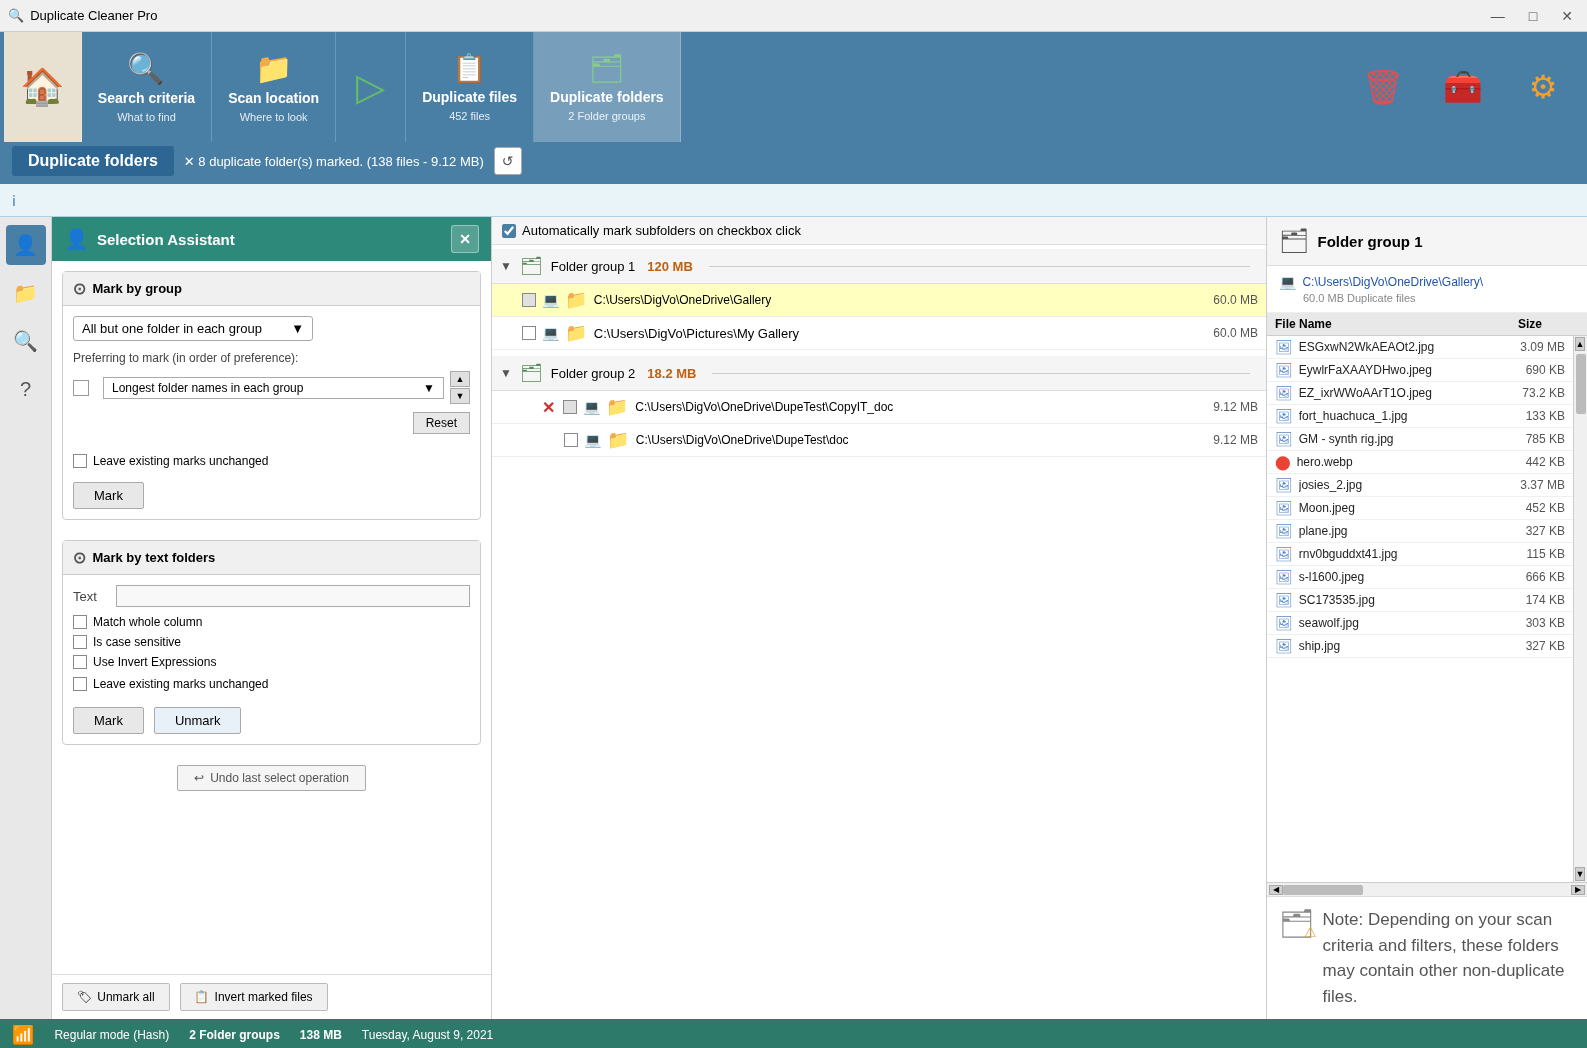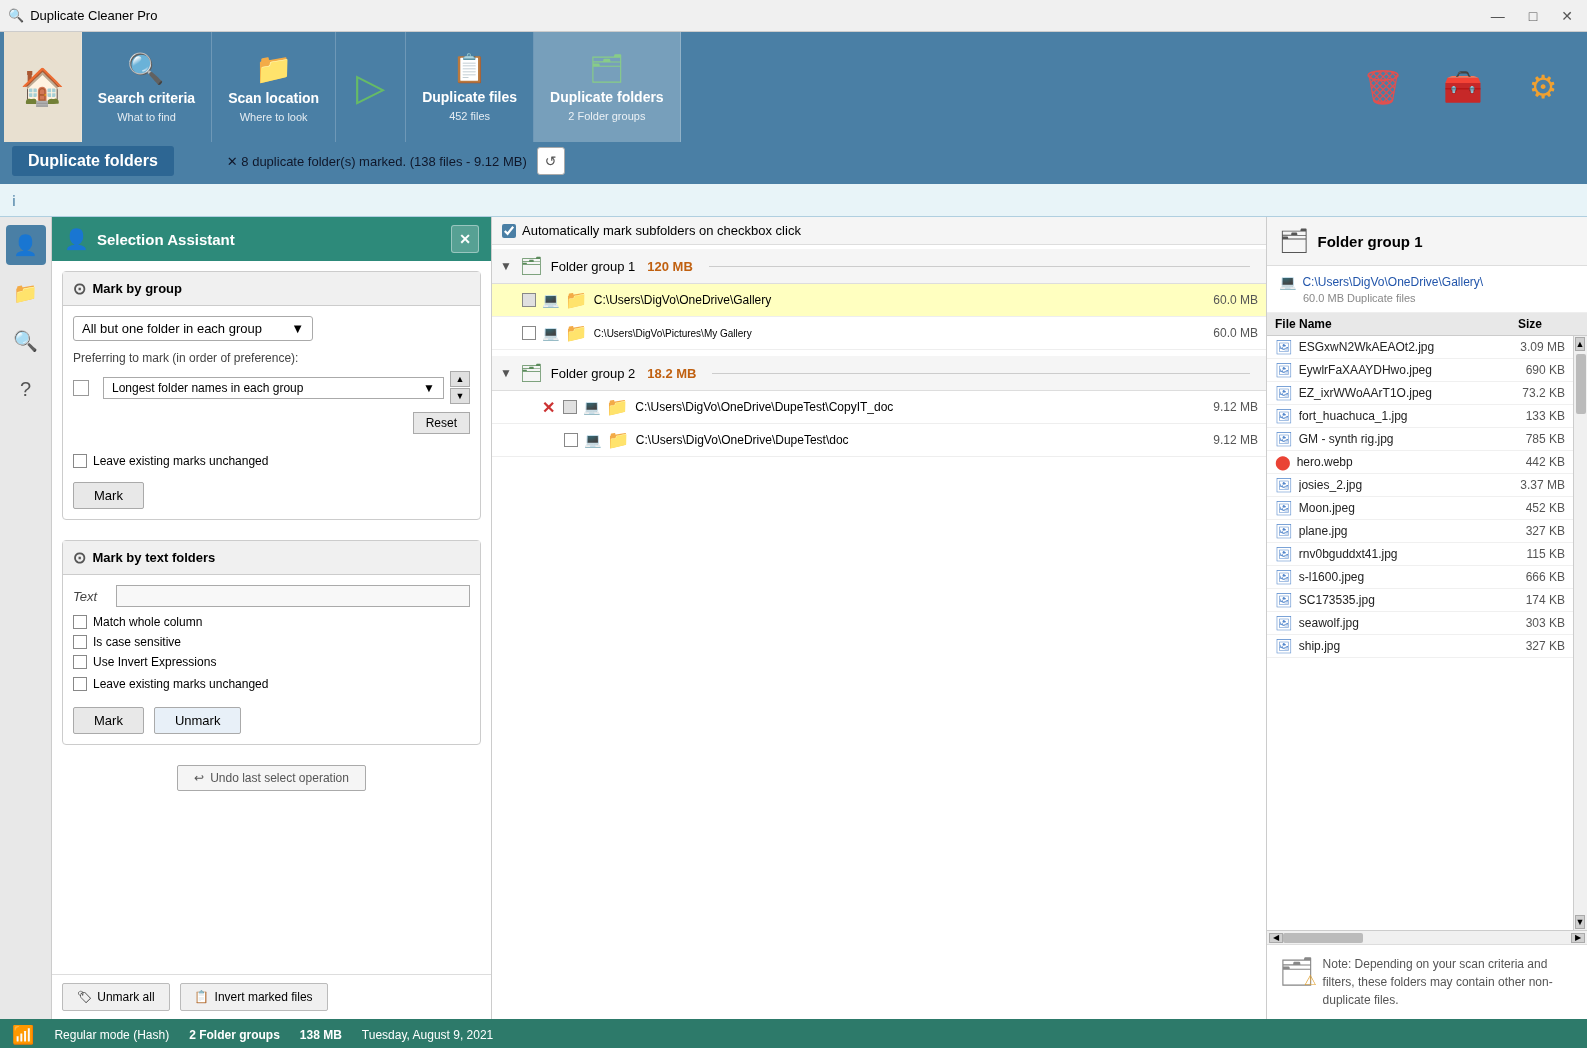--- a/index.html
+++ b/index.html
@@ -62,25 +62,24 @@
     }
     .sub-header-title {
       background: #2d6693;
       color: white;
       font-weight: bold;
       font-size: 16px;
       padding: 6px 16px;
       border-radius: 3px;
     }
     .sub-header-status {
-      color: #0f172a;
+      color: #ffffff;
       font-size: 13px;
       display: flex;
       gap: 6px;
-      margin-left: 43px;
     }
     .refresh-btn {
       width: 28px; height: 28px;
       background: white;
       border: 1px solid #aaa;
       border-radius: 3px;
       display: flex; align-items: center; justify-content: center;
       cursor: pointer;
       font-size: 14px;
       color: #555;
@@ -259,21 +258,21 @@
     }
 
     
     .text-pattern-body { padding: 10px; }
     .text-input-row {
       display: flex;
       align-items: center;
       gap: 8px;
       margin-bottom: 8px;
     }
-    .text-label { font-size: 13px; color: #444; min-width: 35px; font-style: italic; }
+    .text-label { font-size: 13px; color: #444; min-width: 35px; }
     .text-input {
       flex: 1;
       border: 1px solid #aaa;
       padding: 3px 6px;
       font-size: 12px;
       background: #f8f8f8;
     }
 
     
     .undo-btn-area {
@@ -436,21 +435,21 @@
 
     
     .note-panel {
       padding: 10px 12px;
       border-top: 1px solid #ddd;
       display: flex;
       align-items: flex-start;
       gap: 8px;
       background: white;
     }
-    .note-text { font-size: 12px; color: #555; line-height: 1.5; }
+    .note-text { font-size: 17px; color: #555; line-height: 1.5; }
 
     
     .status-bar {
       background: #2d7a6a;
       color: white;
       height: 32px;
       display: flex;
       align-items: center;
       padding: 0 12px;
       gap: 20px;
@@ -709,21 +708,21 @@
           <span style="font-size:14px; color:#4a7fa5;">💻</span>
           <span style="font-size:18px; color:#d4a017;">📁</span>
           <span style="font-size:12px;">C:\Users\DigVo\OneDrive\Gallery</span>
           <span class="folder-size">60.0 MB</span>
         </div>
 
         <div class="folder-item">
           <div class="folder-checkbox" style="border:1px solid #888; width:14px; height:14px; background:white;"></div>
           <span style="font-size:14px; color:#4a7fa5;">💻</span>
           <span style="font-size:18px; color:#d4a017;">📁</span>
-          <span style="font-size:10px;">C:\Users\DigVo\Pictures\My Gallery</span>
+          <span style="font-size:13px;">C:\Users\DigVo\Pictures\My Gallery</span>
           <span class="folder-size">60.0 MB</span>
         </div>
       </div>
 
       <div class="folder-group">
         <div class="folder-group-header">
           <span class="group-toggle">▼</span>
           <span style="font-size:18px; color:#5a8a5a;">🗂</span>
           <span>Folder group 2</span>
           <span class="group-size">18.2 MB</span>

